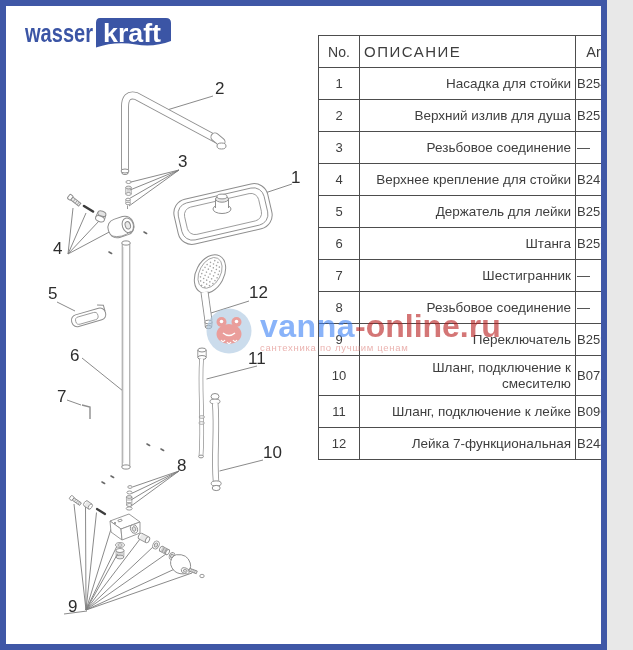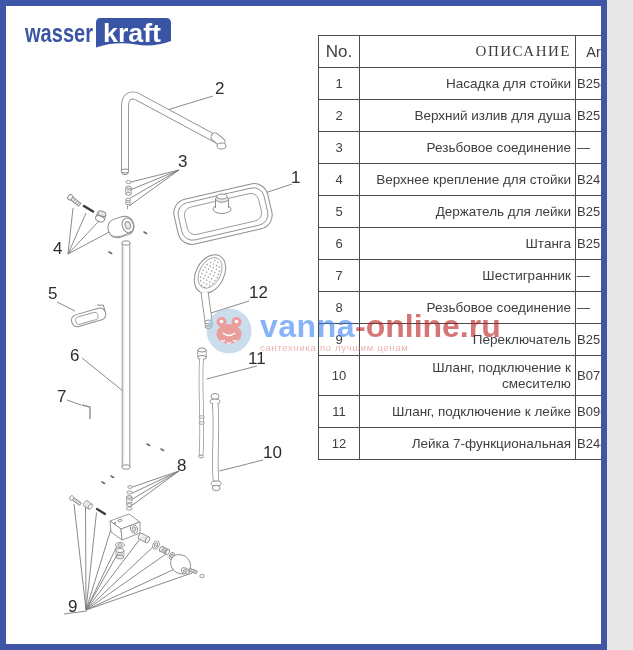--- a/index.html
+++ b/index.html
@@ -15,22 +15,22 @@
   
   .parts-table{position:absolute;left:318px;top:35px;width:288px;z-index:2;}
   .parts-table table{border-collapse:collapse;width:100%;table-layout:fixed;}
   .parts-table th,.parts-table td{border:1px solid #4d4d4d;color:#3e3e3e;overflow:hidden;}
   .parts-table th{font-weight:normal;height:29px;}
   .parts-table td{height:29px;}
   .parts-table tbody tr:nth-child(10) td{height:37px;}
   .c-no{width:38px;text-align:center;font-size:13px;}
   .c-desc{width:207px;text-align:right;padding:1px 4px 0 10px;font-size:13.5px;line-height:1.15;}
   .c-art{width:41px;font-size:13px;}
-  th.c-no{font-size:17px;}
-  th.c-desc{font-size:15px;letter-spacing:1.5px;text-align:right;padding-left:4px;font-family:Liberation Serif, serif;}
+  th.c-no{font-size:14px;}
+  th.c-desc{font-size:15px;letter-spacing:1.5px;text-align:left;padding-left:4px;}
   th.c-art{font-size:14.5px;}
 
   
   .watermark{position:absolute;left:206px;top:308px;display:flex;align-items:flex-start;
              gap:8px;opacity:.6;z-index:6;pointer-events:none;}
   .wm-line1{font-size:32px;font-weight:bold;line-height:1;white-space:nowrap;}
   .wm-vanna{color:#3b82f6;letter-spacing:.5px;}
   .wm-online{color:#b91c1c;}
   .wm-tagline{font-size:9.5px;color:#dd7f7a;letter-spacing:.7px;margin-top:0;white-space:nowrap;}
   .wm-textcol{padding-top:2px;}

